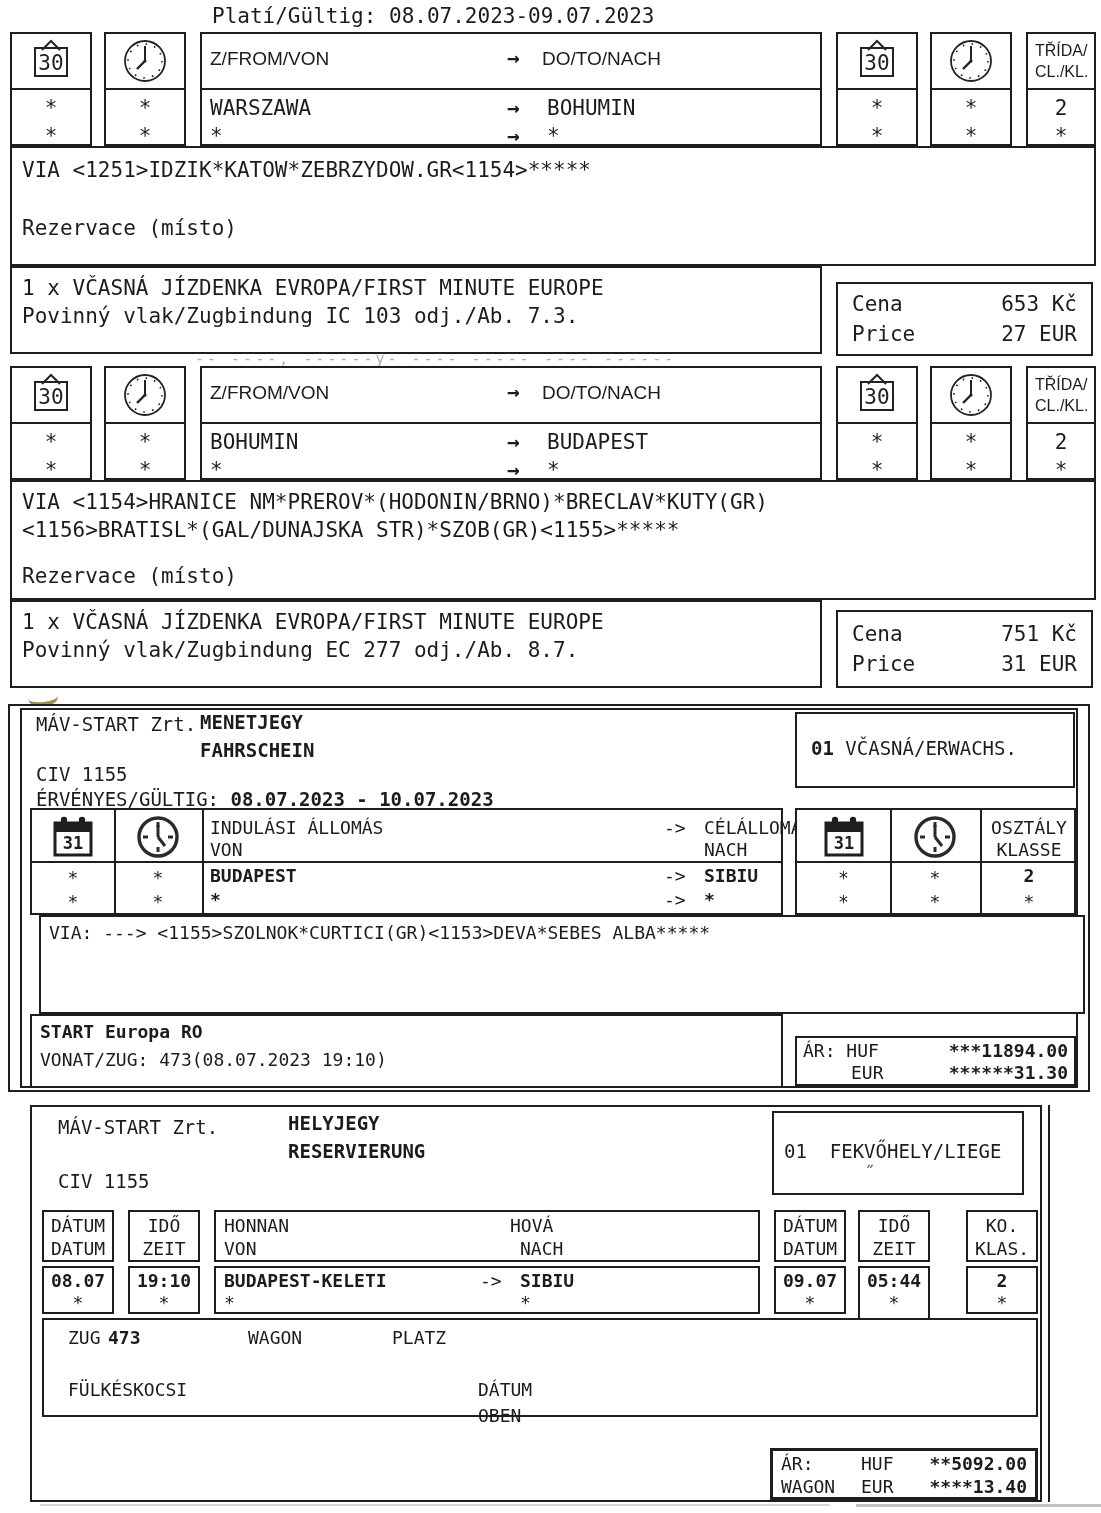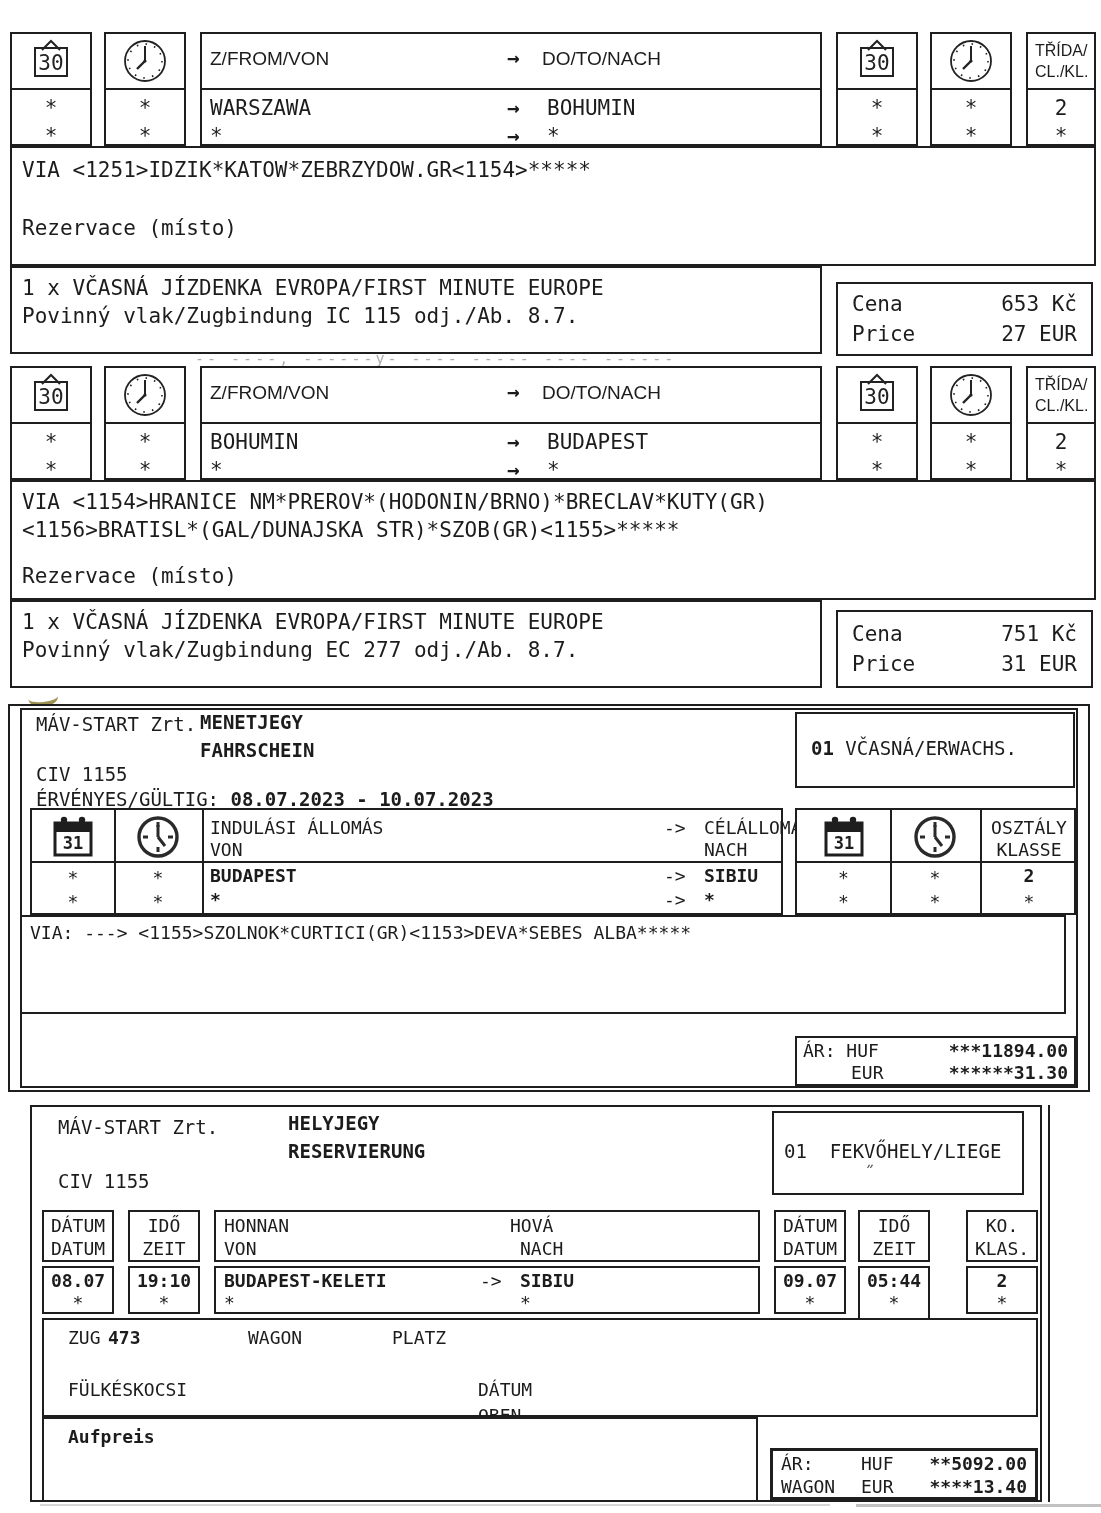--- a/index.html
+++ b/index.html
@@ -23,20 +23,21 @@
   .gray1{ position:absolute; background:#d6d6d6; }
   .gray2{ position:absolute; background:#c2c2c2; }
   .stain{ position:absolute; width:30px; height:14px; border-bottom:5px solid #8c7f35;
           border-radius:50%; transform:rotate(-6deg); opacity:.85; }
 </style>
 </head>
 <body>
 
 <div class="page">
 
+  <span class="t" style="left:212px;top:4px">Platí/Gültig: 08.07.2023-09.07.2023</span>
 
   <div class="wrap" style="top:32px;height:356px">
 
     <div class="box" style="left:10px;top:0;width:82px;height:114px">
       <div class="cdiv"></div>
       <div class="icnw">
         <svg width="48" height="44" viewBox="0 0 48 44">
           <polyline points="15,12 24,3 33,12" fill="none" stroke="#222" stroke-width="2"></polyline>
           <rect x="8" y="10" width="32" height="28" fill="none" stroke="#222" stroke-width="2"></rect>
           <text x="24" y="32" text-anchor="middle" font-family="'DejaVu Sans Mono',monospace" font-size="21" fill="#222">30</text>
@@ -110,21 +111,21 @@
       <span class="t ctr" style="top:90px">*</span>
     </div>
 
     <div class="box" style="left:10px;top:114px;width:1086px;height:120px">
       <span class="t" style="left:10px;top:10px">VIA &lt;1251&gt;IDZIK*KATOW*ZEBRZYDOW.GR&lt;1154&gt;*****</span>
       <span class="t" style="left:10px;top:68px">Rezervace (místo)</span>
     </div>
 
     <div class="box" style="left:10px;top:234px;width:812px;height:88px">
       <span class="t" style="left:10px;top:8px">1 x VČASNÁ JÍZDENKA EVROPA/FIRST MINUTE EUROPE</span>
-      <span class="t" style="left:10px;top:36px">Povinný vlak/Zugbindung IC 115 odj./Ab. 8.7.</span>
+      <span class="t" style="left:10px;top:36px">Povinný vlak/Zugbindung IC 103 odj./Ab. 7.3.</span>
     </div>
 
     <div class="box" style="left:836px;top:250px;width:257px;height:74px">
       <span class="t" style="left:14px;top:8px">Cena</span>
       <span class="t" style="right:14px;top:8px">653 Kč</span>
       <span class="t" style="left:14px;top:38px">Price</span>
       <span class="t" style="right:14px;top:38px">27 EUR</span>
     </div>
   </div>
 
@@ -304,24 +305,28 @@
       <span class="t m18 ctr" style="left:183px;width:98px;top:8px">OSZTÁLY</span>
       <span class="t m18 ctr" style="left:183px;width:98px;top:30px">KLASSE</span>
       <span class="t m18 ctr" style="left:0;width:93px;top:58px">*</span>
       <span class="t m18 ctr" style="left:93px;width:90px;top:58px">*</span>
       <span class="t m18 b ctr" style="left:183px;width:98px;top:56px">2</span>
       <span class="t m18 ctr" style="left:0;width:93px;top:82px">*</span>
       <span class="t m18 ctr" style="left:93px;width:90px;top:82px">*</span>
       <span class="t m18 ctr" style="left:183px;width:98px;top:82px">*</span>
     </div>
 
-    <div class="box" style="left:20px;top:211px;width:1046px;height:99px">
+    <div class="box" style="left:39px;top:211px;width:1046px;height:99px">
       <span class="t m18" style="left:8px;top:6px">VIA: ---&gt; &lt;1155&gt;SZOLNOK*CURTICI(GR)&lt;1153&gt;DEVA*SEBES ALBA*****</span>
     </div>
 
+    <div class="box" style="left:30px;top:310px;width:753px;height:74px">
+      <span class="t m18 b" style="left:8px;top:6px">START Europa RO</span>
+      <span class="t m18" style="left:8px;top:34px">VONAT/ZUG: 473(08.07.2023 19:10)</span>
+    </div>
 
     <div class="box" style="left:795px;top:332px;width:281px;height:50px">
       <span class="t m18" style="left:6px;top:3px"><span>ÁR: </span><span>HUF</span></span>
       <span class="t m18 b" style="right:6px;top:3px">***11894.00</span>
       <span class="t m18" style="left:54px;top:25px">EUR</span>
       <span class="t m18 b" style="right:6px;top:25px">******31.30</span>
     </div>
   </div>
 
   <div class="wrap" style="top:1105px;height:408px">
@@ -397,23 +402,20 @@
     <div class="box" style="left:42px;top:213px;width:996px;height:99px">
       <span class="t m18" style="left:24px;top:8px">ZUG</span>
       <span class="t m18 b" style="left:64px;top:8px">473</span>
       <span class="t m18" style="left:204px;top:8px">WAGON</span>
       <span class="t m18" style="left:348px;top:8px">PLATZ</span>
       <span class="t m18" style="left:24px;top:60px">FÜLKÉSKOCSI</span>
       <span class="t m18" style="left:434px;top:60px">DÁTUM</span>
       <span class="t m18" style="left:434px;top:86px">OBEN</span>
     </div>
 
-    <div class="box" style="left:42px;top:312px;width:716px;height:85px">
-      <span class="t m18 b" style="left:24px;top:8px">Aufpreis</span>
-    </div>
 
     <div class="box3" style="left:770px;top:343px;width:268px;height:52px">
       <span class="t m18" style="left:8px;top:3px">ÁR:</span>
       <span class="t m18" style="left:88px;top:3px">HUF</span>
       <span class="t m18 b" style="right:8px;top:3px">**5092.00</span>
       <span class="t m18" style="left:8px;top:26px">WAGON</span>
       <span class="t m18" style="left:88px;top:26px">EUR</span>
       <span class="t m18 b" style="right:8px;top:26px">****13.40</span>
     </div>
   </div>

